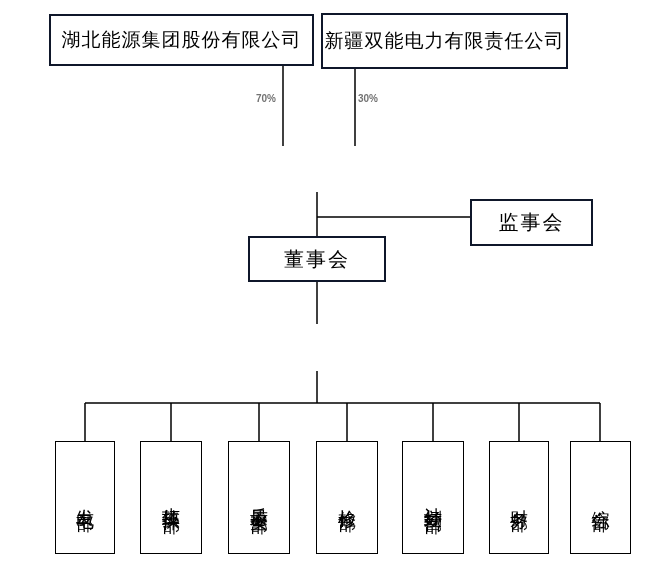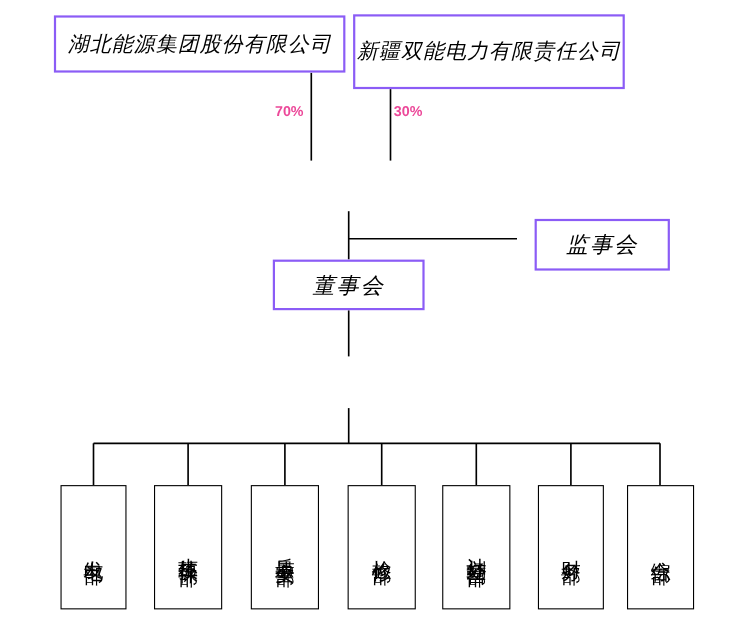--- a/index.html
+++ b/index.html
@@ -14,31 +14,30 @@
     background: #ffffff;
     overflow: hidden;
   }
   #connectors {
     position: absolute;
     left: 0; top: 0;
     width: 670px; height: 576px;
   }
   .node {
     position: absolute;
-    border: 2px solid #8b5cf6;
+    border: 2px solid #0f172a;
     background: #ffffff;
     display: flex;
     align-items: center;
     justify-content: center;
     color: #000000;
     font-size: 19px;
     letter-spacing: 1px;
     box-sizing: border-box;
     white-space: nowrap;
-    font-style: italic;
   }
   .node.mid { font-size: 20px; letter-spacing: 2px; }
   .dept {
     position: absolute;
     top: 441px;
     height: 113px;
     border: 1.5px solid #000000;
     background: #ffffff;
     box-sizing: border-box;
     display: flex;
@@ -49,32 +48,32 @@
   }
   .dept span {
     writing-mode: vertical-rl;
     text-orientation: upright;
     letter-spacing: 2px;
     line-height: 1;
   }
   .pct {
     position: absolute;
     font-family: "Liberation Sans", "DejaVu Sans", sans-serif;
-    font-size: 13px;
+    font-size: 10px;
     font-weight: bold;
-    color: #ec4899;
+    color: #737373;
   }
   #pct-70 { left: 234px; top: 93px; width: 42px; text-align: right; }
   #pct-30 { left: 358px; top: 93px; }
 
   
   #box-parent-0 { left: 49px;  top: 14px;  width: 265px; height: 52px; }
-  #box-parent-1 { left: 321px; top: 13px;  width: 247px; height: 68px; }
+  #box-parent-1 { left: 321px; top: 13px;  width: 247px; height: 56px; }
   #box-shareholders { left: 248px; top: 146px; width: 138px; height: 46px; }
-  #box-supervisors  { left: 470px; top: 199px; width: 123px; height: 47px; margin-left: 16px; }
+  #box-supervisors  { left: 470px; top: 199px; width: 123px; height: 47px; }
   #box-directors    { left: 248px; top: 236px; width: 138px; height: 46px; }
   #box-managers     { left: 248px; top: 324px; width: 138px; height: 47px; }
   #dept-0 { left: 55px;  width: 60px; }
   #dept-1 { left: 140px; width: 62px; }
   #dept-2 { left: 228px; width: 62px; }
   #dept-3 { left: 316px; width: 62px; }
   #dept-4 { left: 402px; width: 62px; }
   #dept-5 { left: 489px; width: 60px; }
   #dept-6 { left: 570px; width: 61px; }
 </style>

